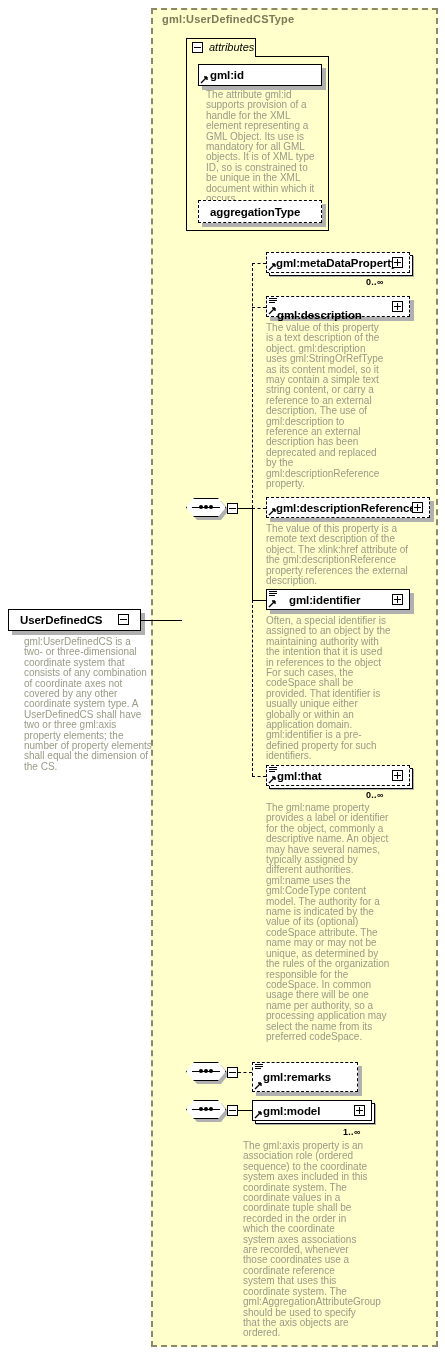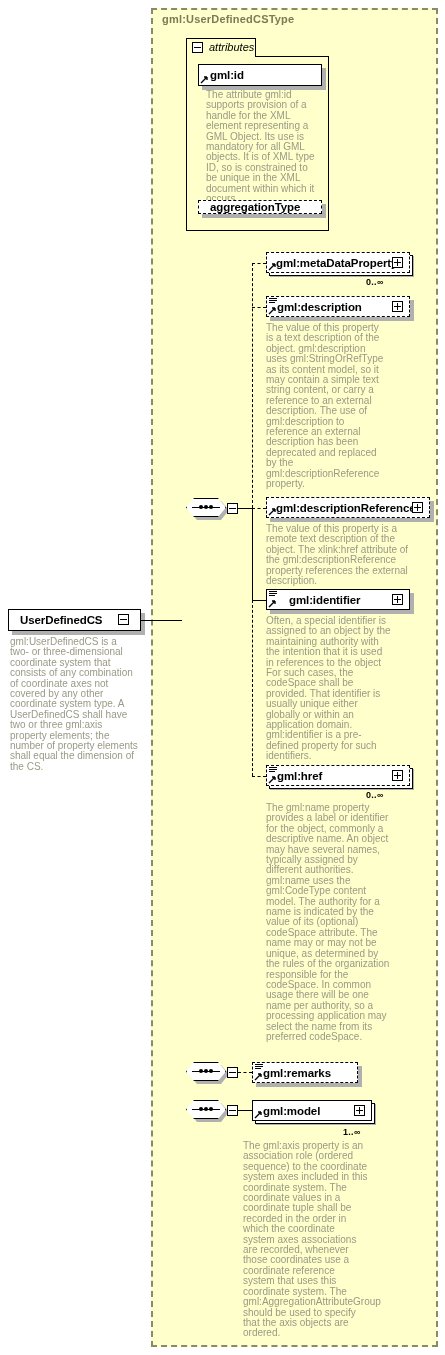--- a/index.html
+++ b/index.html
@@ -131,21 +131,21 @@
   .seq .sline{position:absolute;left:6px;top:9px;width:28px;height:1px;background:#000;}
   .seq .dot{position:absolute;top:6.5px;width:4px;height:4px;border-radius:50%;background:#000;}
   .seq .d1{left:13px;} .seq .d2{left:18px;} .seq .d3{left:23px;}
 
   
   .tog{position:absolute;width:11px;height:11px;border:1px solid #000;background:#fff;box-sizing:border-box;}
   .tog:before{content:"";position:absolute;left:1px;top:4px;width:7px;height:1px;background:#000;}
 
   
   #root-node{left:8px;top:609px;width:133px;height:22px;}
-  #root-doc{left:10px;top:637px;width:128px;}
+  #root-doc{left:24px;top:637px;width:128px;}
 </style>
 </head>
 <body>
 
 <div class="abs" id="type-panel"></div>
 <div class="abs" id="type-title">gml:UserDefinedCSType</div>
 
 <div class="abs" id="attr-body"></div>
 <div class="abs" id="attr-tab">
   <span class="box-minus" style="left:5px;top:3px;"></span>
@@ -155,21 +155,21 @@
 <div class="node" style="left:198px;top:64px;width:124px;height:22px;">
   <div class="shadow"></div>
   <div class="frame solid"></div>
   <svg class="refarrow" viewBox="0 0 9 9">
     <path d="M1 8 L7 2 M7 2 L4 2 M7 2 L7 5" stroke="#000" stroke-width="1.4" fill="none"></path>
   </svg>
   <span class="label attr">gml:id</span>
 </div>
 <div class="doc" style="left:206px;top:90px;width:114px;">The attribute gml:id supports provision of a handle for the XML element representing a GML Object. Its use is mandatory for all GML objects. It is of XML type ID, so is constrained to be unique in the XML document within which it occurs.</div>
 
-<div class="node" style="left:198px;top:200px;width:124px;height:14px;">
+<div class="node" style="left:198px;top:200px;width:124px;height:23px;">
   <div class="shadow"></div>
   <div class="frame dashed"></div>
   <span class="label attr">aggregationType</span>
 </div>
 
 <div class="node" id="root-node">
   <div class="shadow"></div>
   <div class="frame solid"></div>
   <span class="label">UserDefinedCS</span>
   <span class="box-minus" style="left:110px;top:5px;z-index:5;"></span>
@@ -215,21 +215,21 @@
   <div class="shadow"></div>
   <div class="frame dashed"></div>
   <span class="doclines">
       <i></i>
       <i></i>
       <i></i>
     </span>
   <svg class="refarrow" viewBox="0 0 9 9">
     <path d="M1 8 L7 2 M7 2 L4 2 M7 2 L7 5" stroke="#000" stroke-width="1.4" fill="none"></path>
   </svg>
-  <span class="label" style="left:11px;">gml:description</span>
+  <span class="label" style="left:11px;margin-top:8px;">gml:description</span>
   <span class="box-plus" style="left:126px;top:5px;z-index:5;"></span>
 </div>
 <div class="doc" style="left:266px;top:323px;width:122px;">The value of this property is a text description of the object. gml:description uses gml:StringOrRefType as its content model, so it may contain a simple text string content, or carry a reference to an external description. The use of gml:description to reference an external description has been deprecated and replaced by the gml:descriptionReference property.</div>
 
 <div class="node" style="left:266px;top:497px;width:164px;height:21px;">
   <div class="shadow"></div>
   <div class="frame dashed"></div>
   <svg class="refarrow" viewBox="0 0 9 9">
     <path d="M1 8 L7 2 M7 2 L4 2 M7 2 L7 5" stroke="#000" stroke-width="1.4" fill="none"></path>
   </svg>
@@ -259,38 +259,38 @@
   <div class="frame2"></div>
   <div class="frame dashed"></div>
   <span class="doclines">
       <i></i>
       <i></i>
       <i></i>
     </span>
   <svg class="refarrow" viewBox="0 0 9 9">
     <path d="M1 8 L7 2 M7 2 L4 2 M7 2 L7 5" stroke="#000" stroke-width="1.4" fill="none"></path>
   </svg>
-  <span class="label" style="left:11px;">gml:href</span>
+  <span class="label" style="left:11px;">gml:that</span>
   <span class="box-plus" style="left:126px;top:5px;z-index:5;"></span>
 </div>
 <div class="occ" style="left:366px;top:790px;">0..∞</div>
 <div class="doc" style="left:266px;top:803px;width:126px;">The gml:name property provides a label or identifier for the object, commonly a descriptive name. An object may have several names, typically assigned by different authorities. gml:name uses the gml:CodeType content model.  The authority for a name is indicated by the value of its (optional) codeSpace attribute.  The name may or may not be unique, as determined by the rules of the organization responsible for the codeSpace.  In common usage there will be one name per authority, so a processing application may select the name from its preferred codeSpace.</div>
 
 <div class="seq" style="left:186px;top:1062px;">
   <div class="sshadow"></div>
   <div class="sbody"></div>
   <div class="sline"></div>
   <div class="dot d1"></div>
   <div class="dot d2"></div>
   <div class="dot d3"></div>
 </div>
 <div class="tog" style="left:227px;top:1067px;"></div>
 <div class="hline dash" style="left:238px;top:1072px;width:14px;"></div>
 
-<div class="node" style="left:252px;top:1062px;width:106px;height:21px;">
+<div class="node" style="left:252px;top:1062px;width:106px;height:30px;">
   <div class="shadow"></div>
   <div class="frame dashed"></div>
   <span class="doclines">
       <i></i>
       <i></i>
       <i></i>
     </span>
   <svg class="refarrow" viewBox="0 0 9 9">
     <path d="M1 8 L7 2 M7 2 L4 2 M7 2 L7 5" stroke="#000" stroke-width="1.4" fill="none"></path>
   </svg>

